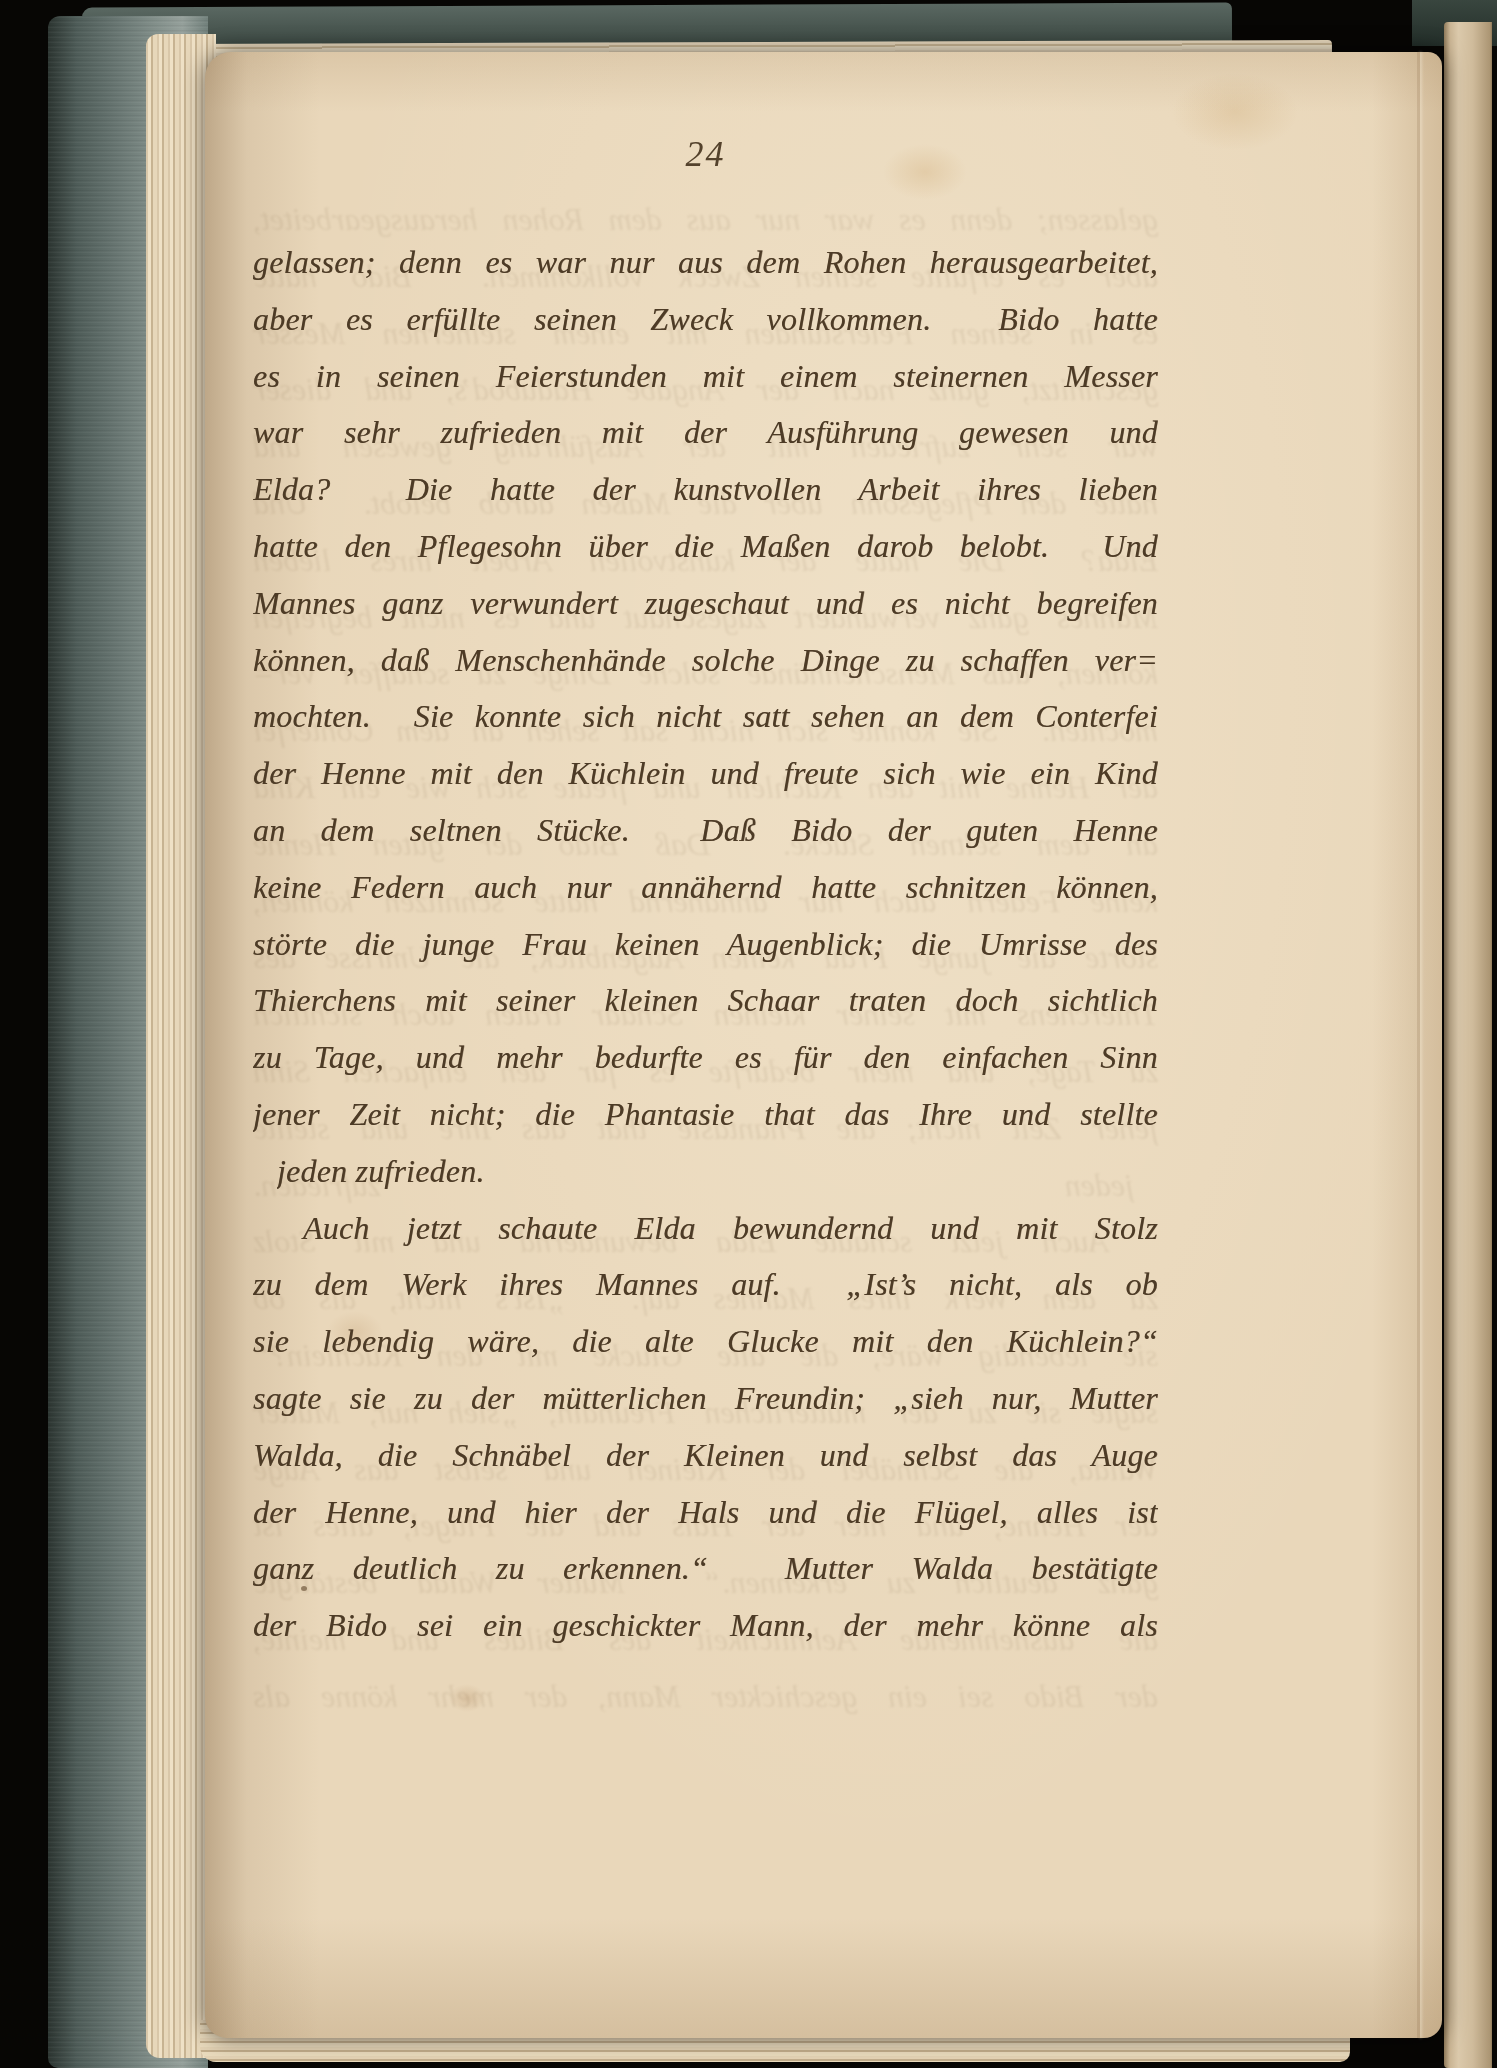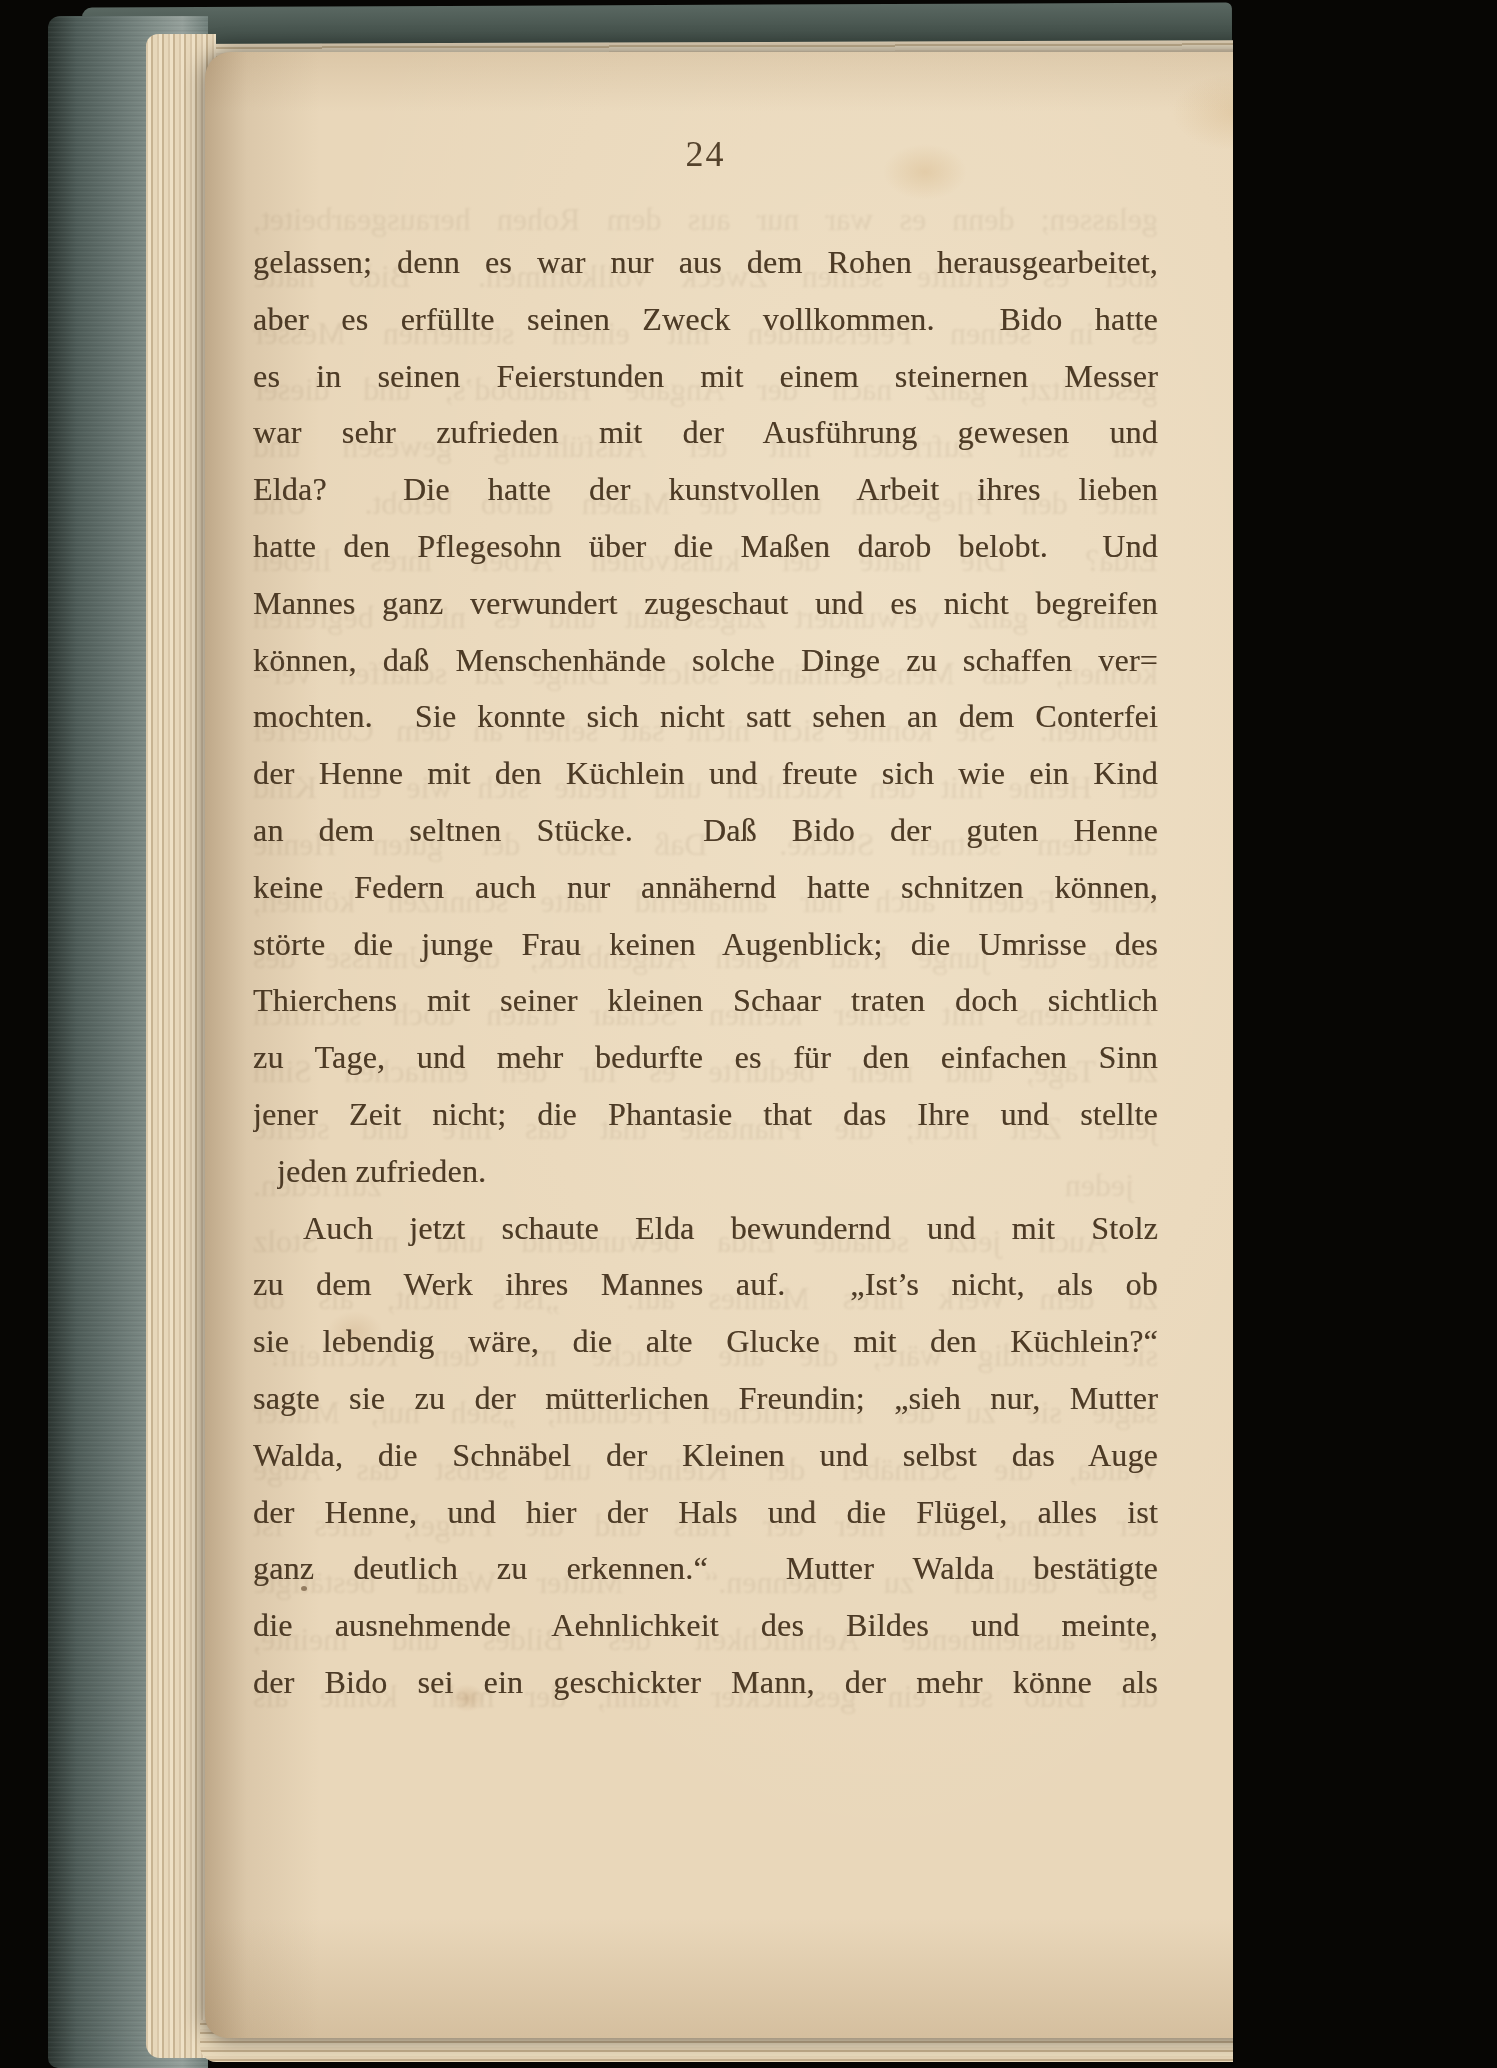--- a/index.html
+++ b/index.html
@@ -1,17 +1,17 @@
 <!DOCTYPE html>
 <html><head>
 <meta charset="utf-8">
 <style>
   html,body{margin:0;padding:0;background:#070604;}
-  .scene{position:relative;width:1233px;height:2068px;overflow:hidden;
-         font-family:"Liberation Serif","DejaVu Serif",serif;}
+  .scene{position:relative;width:1497px;height:2068px;overflow:hidden;
+         font-family:"Liberation Serif","DejaVu Serif",serif;font-style:italic;}
 
   
   .cover-top{position:absolute;left:82px;top:5px;width:1150px;height:48px;
     background:linear-gradient(180deg,#5a6862 0%,#46534d 55%,#333f39 100%);
     transform:rotate(-.25deg);border-radius:10px 6px 0 0;}
   .cover-left{position:absolute;left:48px;top:16px;width:160px;height:2052px;
     background:
       repeating-linear-gradient(0deg,rgba(255,255,255,.04) 0 1px,rgba(0,0,0,.05) 2px 3px,rgba(0,0,0,0) 3px 5px),
       linear-gradient(90deg,#2c3531 0%,#4e5c58 18%,#6a7874 45%,#83908b 68%,#95a09b 84%,#71807b 100%);
     border-radius:12px 0 0 10px;}
@@ -135,16 +135,15 @@
       <div class="line">zu Tage, und mehr bedurfte es für den einfachen Sinn</div>
       <div class="line">jener Zeit nicht; die Phantasie that das Ihre und stellte</div>
       <div class="line flush">jeden zufrieden.</div>
       <div class="line indent">Auch jetzt schaute Elda bewundernd und mit Stolz</div>
       <div class="line">zu dem Werk ihres Mannes auf.&nbsp; „Ist’s nicht, als ob</div>
       <div class="line">sie lebendig wäre, die alte Glucke mit den Küchlein?“</div>
       <div class="line">sagte sie zu der mütterlichen Freundin; „sieh nur, Mutter</div>
       <div class="line">Walda, die Schnäbel der Kleinen und selbst das Auge</div>
       <div class="line">der Henne, und hier der Hals und die Flügel, alles ist</div>
       <div class="line">ganz deutlich zu erkennen.“&nbsp; Mutter Walda bestätigte</div>
-      <div class="line">die ausnehmende Aehnlichkeit des Bildes und meinte,</div>
       <div class="line">der Bido sei ein geschickter Mann, der mehr könne als</div>
     </div>
 </div>
 
 </body></html>

